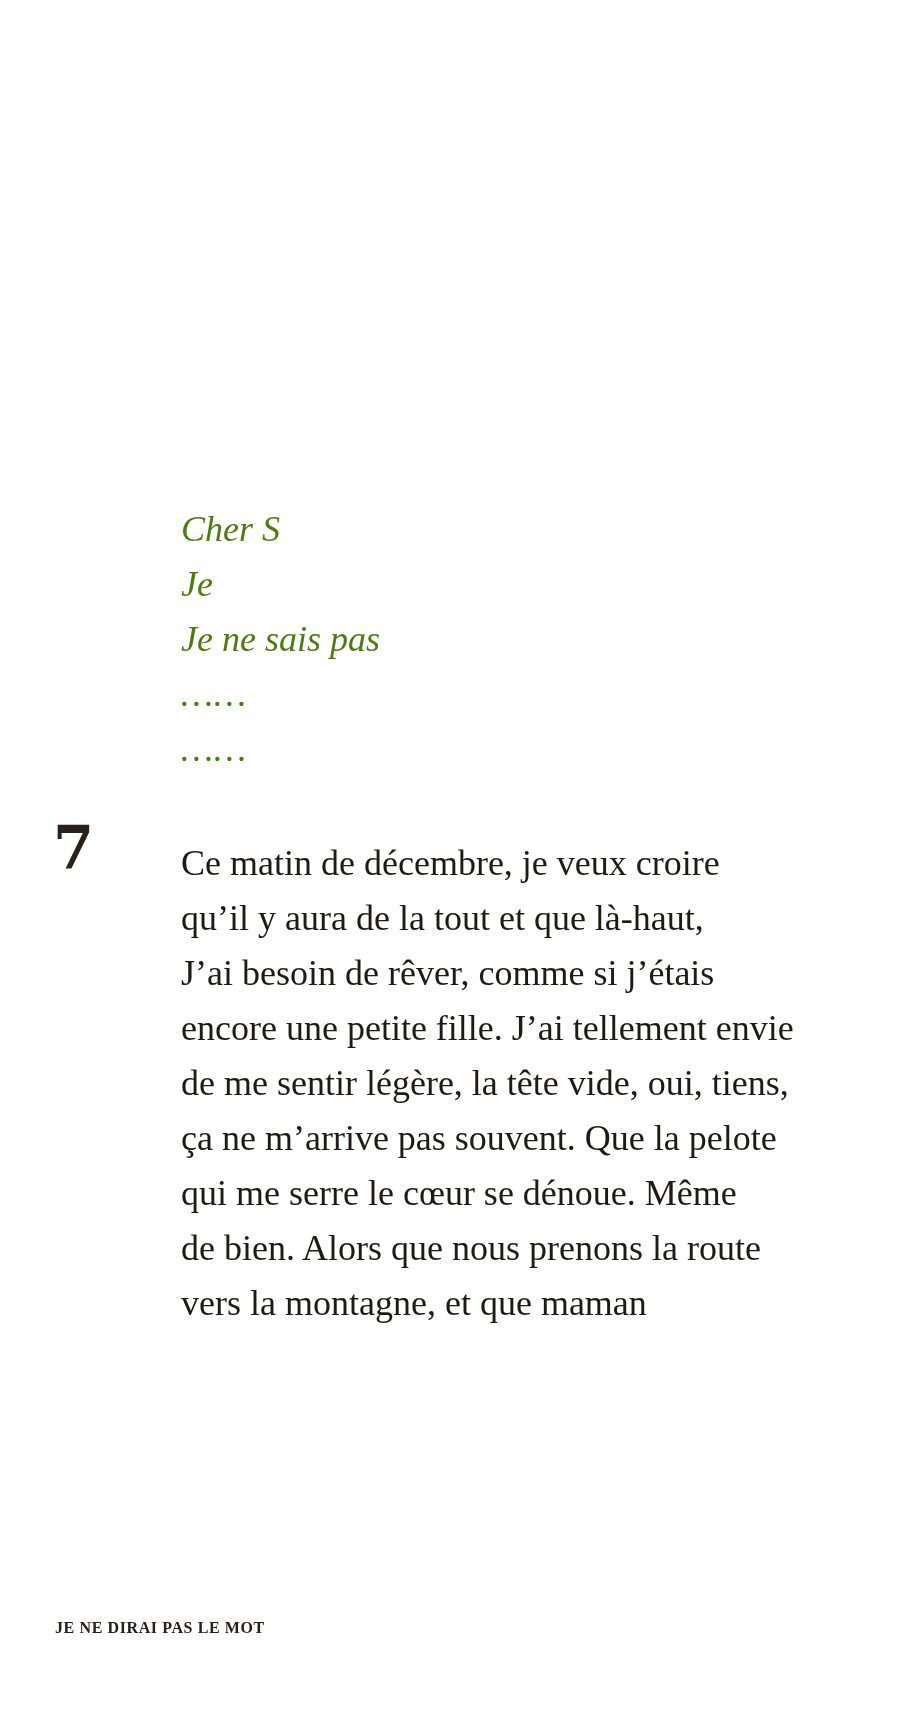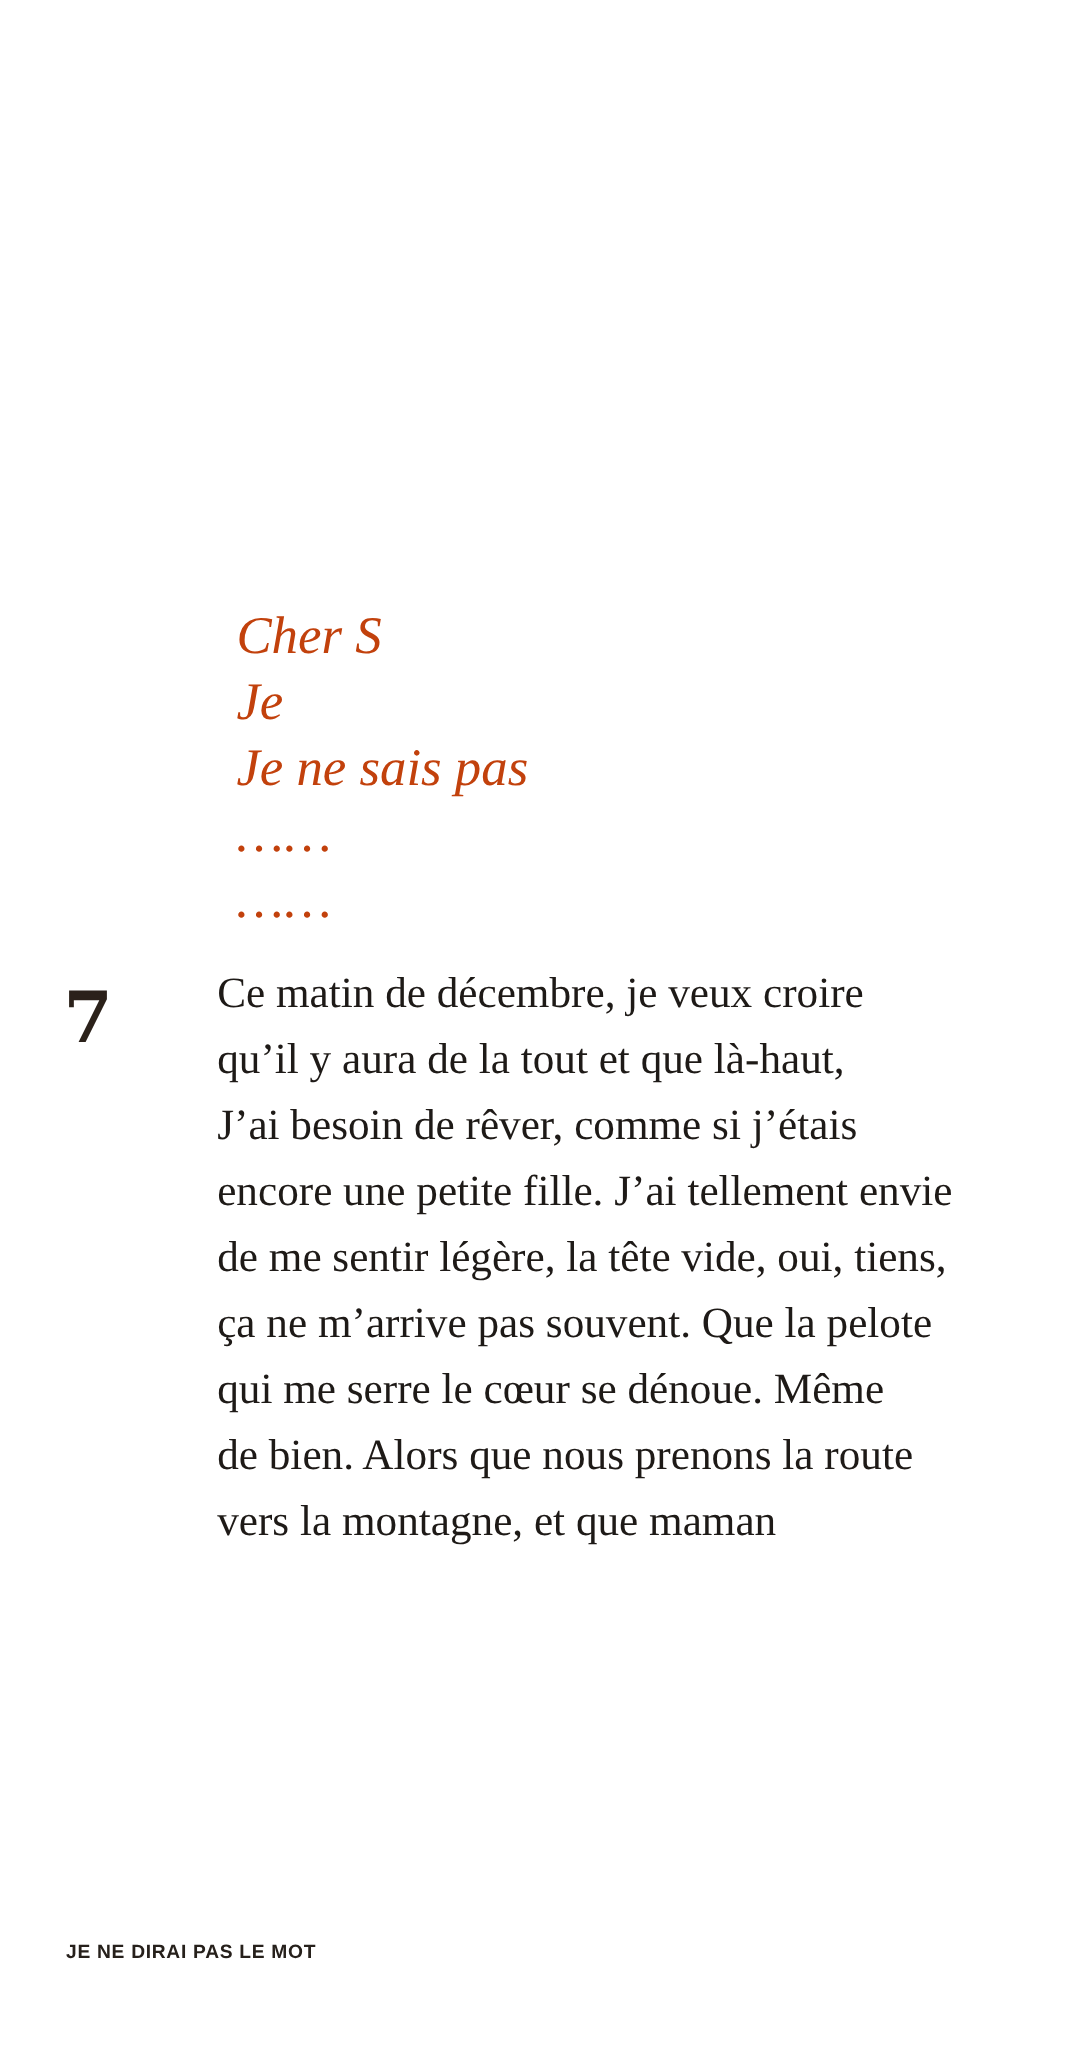--- a/index.html
+++ b/index.html
@@ -11,58 +11,58 @@
     position: relative;
     width: 905px;
     height: 1713px;
     background: #ffffff;
     overflow: hidden;
     font-family: "Liberation Serif", serif;
   }
   
   .letter-draft {
     position: absolute;
-    left: 197px;
+    left: 181px;
     top: 502px;
     font-style: italic;
-    font-size: 44px;
+    font-size: 36px;
     line-height: 55px;
-    color: #c2410c;
+    color: #4d7c0f;
     white-space: nowrap;
   }
   .letter-line.dots {
     letter-spacing: 1px;
   }
   
   .chapter-number {
     position: absolute;
     left: 53px;
     top: 818px;
     font-family: "DejaVu Serif", serif;
     font-weight: bold;
     font-size: 59px;
     line-height: 59px;
     color: #2b211a;
   }
   
   .body-text {
     position: absolute;
     left: 181px;
-    top: 800px;
+    top: 836px;
     font-size: 36px;
     line-height: 55px;
     color: #1e1a17;
     white-space: nowrap;
   }
   
   .running-footer {
     position: absolute;
     left: 55px;
     top: 1620px;
-    font-family: Liberation Sans, sans-serif;
+    font-family: Liberation Serif, serif;
     font-weight: bold;
     font-size: 16px;
     line-height: 16px;
     letter-spacing: 0.6px;
     color: #26201b;
     white-space: nowrap;
   }
 </style>
 </head>
 <body>

